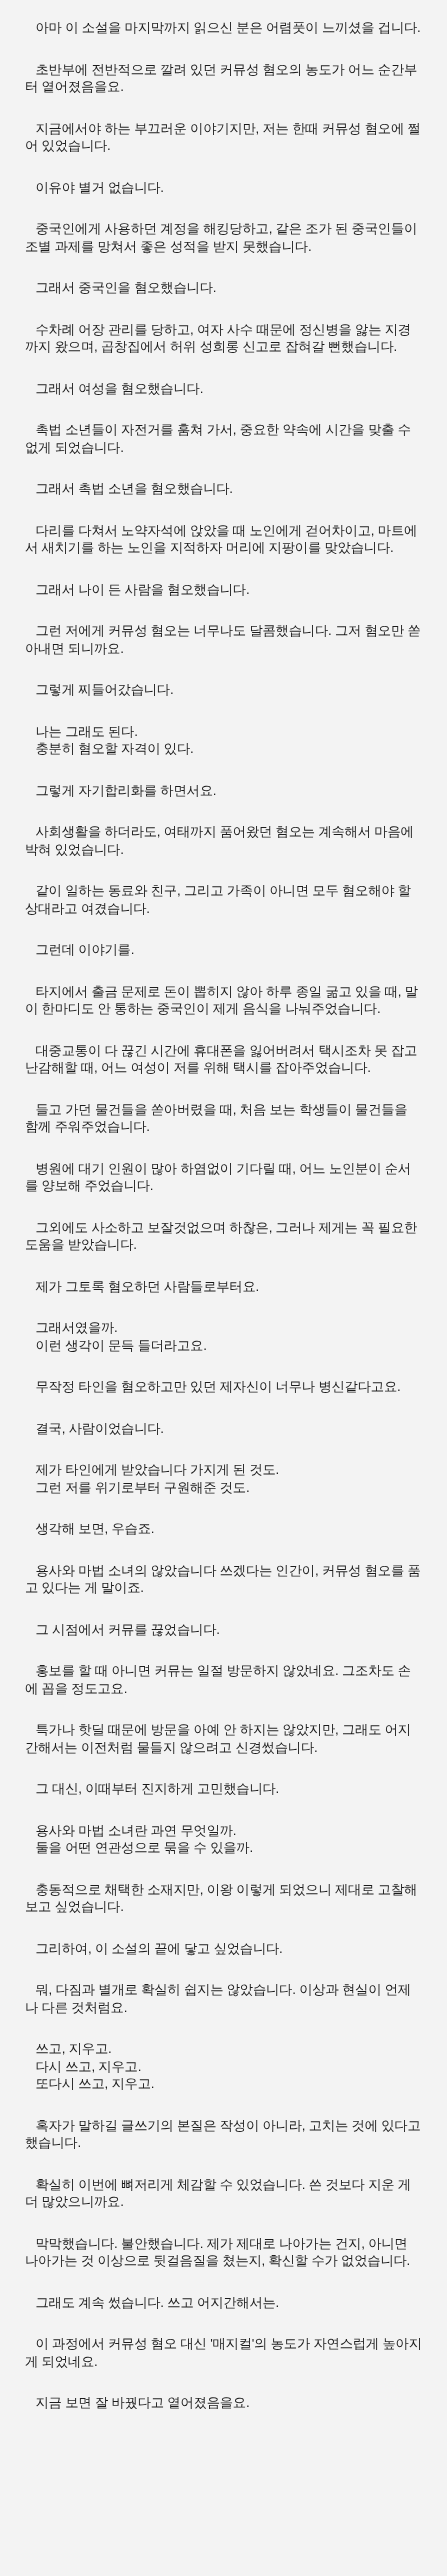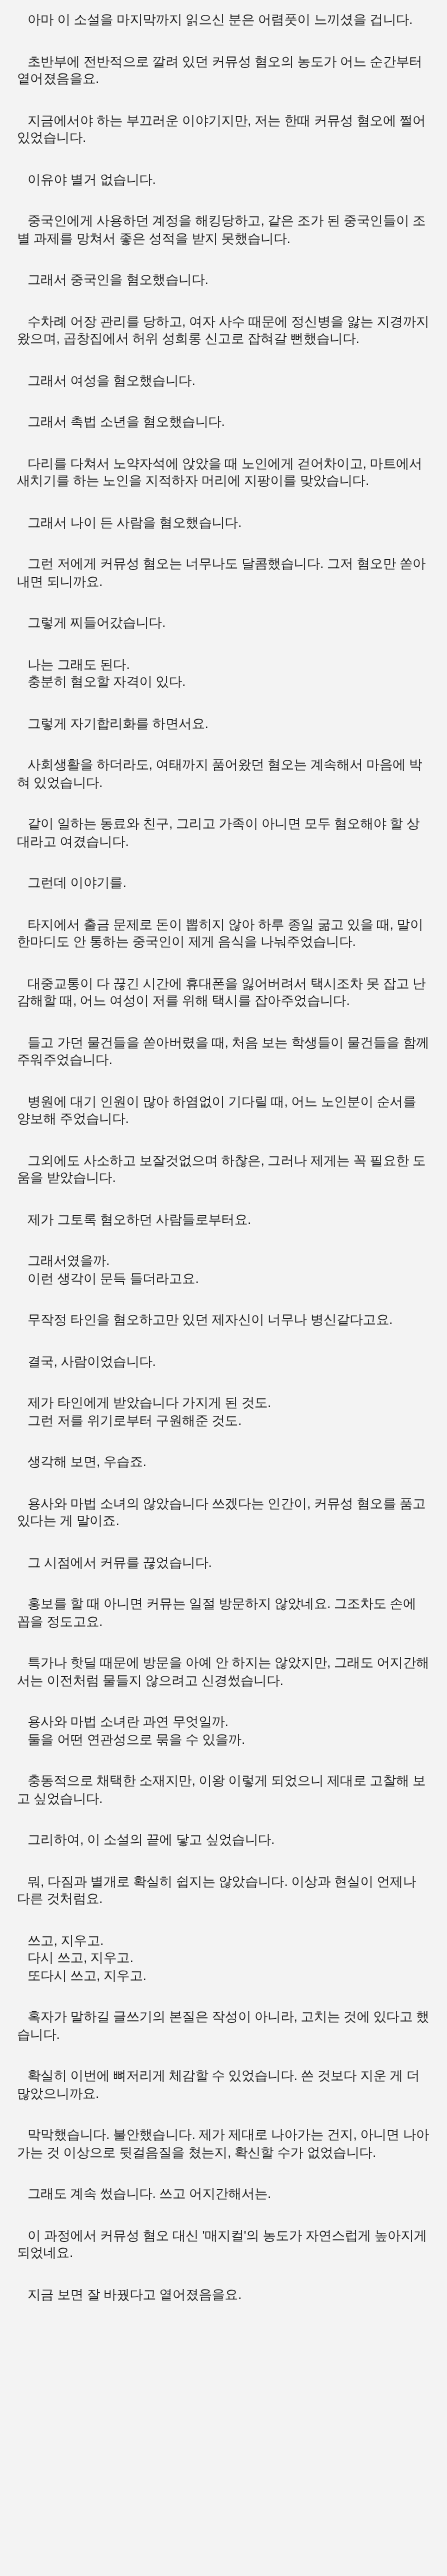--- a/index.html
+++ b/index.html
@@ -7,21 +7,21 @@
     width: 447px;
     min-height: 2576px;
     background: #f3f3f3;
     font-family: "Liberation Sans", "DejaVu Sans", sans-serif;
   }
   .page {
     box-sizing: border-box;
     width: 447px;
     padding: 11.2px 17px 34px 17px;
   }
-  .blk { margin: 0; }
+  .blk { margin: 8px; }
   .blk + .blk { margin-top: 24px; }
   .ln {
     margin: 0;
     color: #1c1c1c;
     font-size: 13.3px;
     line-height: 17.5px;
     text-indent: 10.5px;
     word-break: break-all;
     letter-spacing: -0.2px;
   }
@@ -48,20 +48,23 @@
         <p class="ln">중국인에게 사용하던 계정을 해킹당하고, 같은 조가 된 중국인들이 조별 과제를 망쳐서 좋은 성적을 받지 못했습니다.</p>
       </section>
     <section class="blk">
         <p class="ln">그래서 중국인을 혐오했습니다.</p>
       </section>
     <section class="blk">
         <p class="ln">수차례 어장 관리를 당하고, 여자 사수 때문에 정신병을 앓는 지경까지 왔으며, 곱창집에서 허위 성희롱 신고로 잡혀갈 뻔했습니다.</p>
       </section>
     <section class="blk">
         <p class="ln">그래서 여성을 혐오했습니다.</p>
+      </section>
+    <section class="blk">
+        <p class="ln">촉법 소년들이 자전거를 훔쳐 가서, 중요한 약속에 시간을 맞출 수 없게 되었습니다.</p>
       </section>
     <section class="blk">
         <p class="ln">그래서 촉법 소년을 혐오했습니다.</p>
       </section>
     <section class="blk">
         <p class="ln">다리를 다쳐서 노약자석에 앉았을 때 노인에게 걷어차이고, 마트에서 새치기를 하는 노인을 지적하자 머리에 지팡이를 맞았습니다.</p>
       </section>
     <section class="blk">
         <p class="ln">그래서 나이 든 사람을 혐오했습니다.</p>
       </section>
@@ -128,20 +131,23 @@
     <section class="blk">
         <p class="ln">그 시점에서 커뮤를 끊었습니다.</p>
       </section>
     <section class="blk">
         <p class="ln">홍보를 할 때 아니면 커뮤는 일절 방문하지 않았네요. 그조차도 손에 꼽을 정도고요.</p>
       </section>
     <section class="blk">
         <p class="ln">특가나 핫딜 때문에 방문을 아예 안 하지는 않았지만, 그래도 어지간해서는 이전처럼 물들지 않으려고 신경썼습니다.</p>
       </section>
     <section class="blk">
+        <p class="ln">그 대신, 이때부터 진지하게 고민했습니다.</p>
+      </section>
+    <section class="blk">
       <p class="ln">용사와 마법 소녀란 과연 무엇일까.</p>
       <p class="ln">둘을 어떤 연관성으로 묶을 수 있을까.</p>
     </section>
     <section class="blk">
         <p class="ln">충동적으로 채택한 소재지만, 이왕 이렇게 되었으니 제대로 고찰해 보고 싶었습니다.</p>
       </section>
     <section class="blk">
         <p class="ln">그리하여, 이 소설의 끝에 닿고 싶었습니다.</p>
       </section>
     <section class="blk">

